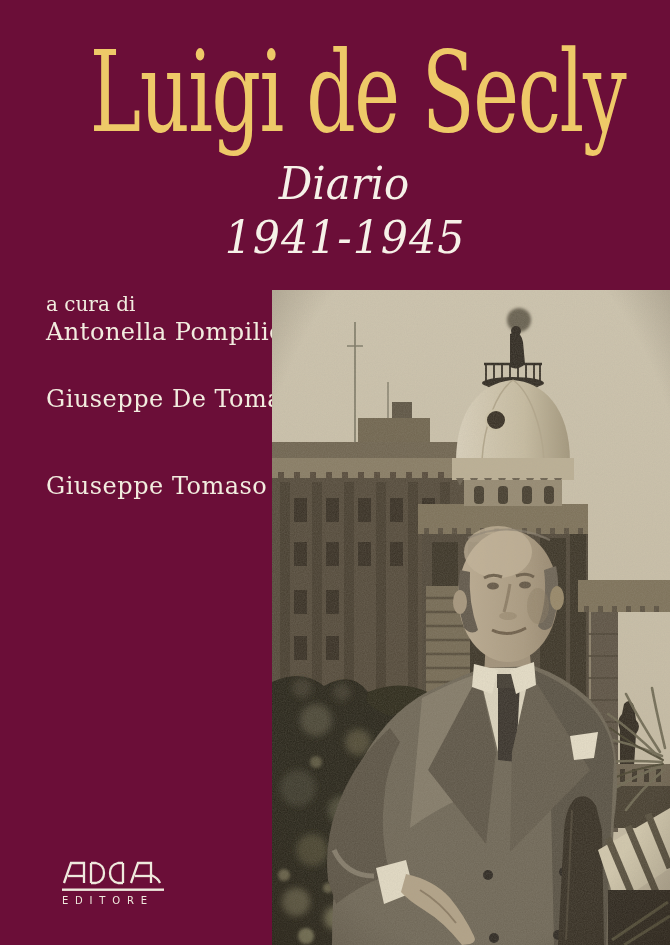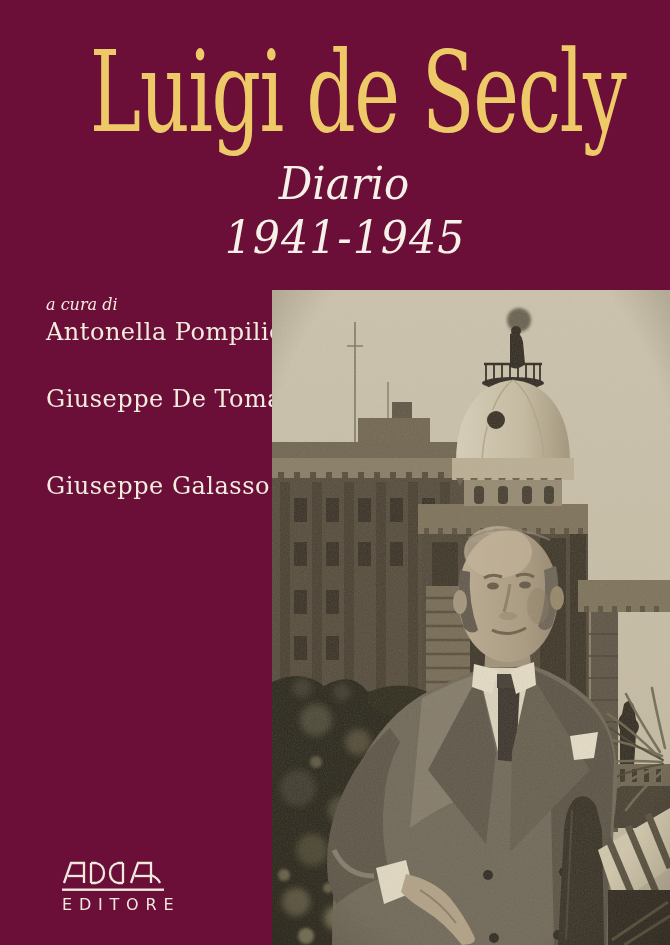--- a/index.html
+++ b/index.html
@@ -27,35 +27,35 @@
     transform: translateX(9px) scaleX(0.93); transform-origin: 335px 0;
   }
   .years {
     position: absolute; top: 215px; left: 0; width: 670px;
     text-align: center; font-style: italic;
     font-size: 45px; line-height: 1; color: #f6f1e8;
     letter-spacing: 1px;
     transform: translateX(10px) scaleX(0.95); transform-origin: 335px 0;
   }
   .credit { position: absolute; left: 46px; color: #f2ecdf; }
-  .credit .role { font-style: italic; font-size: 16px; line-height: 25px; }
+  .credit .role { font-size: 20px; line-height: 25px; }
   .credit .name { font-size: 24px; line-height: 30px; letter-spacing: 0.5px; }
   .credit-1 { top: 292px; }
   .credit-2 { top: 384px; }
   .credit-3 { top: 471px; }
   .photo {
     position: absolute; left: 272px; top: 290px; margin: 0;
     width: 398px; height: 655px; background: #c9bfa8;
   }
   .photo svg { display: block; width: 398px; height: 655px; }
   .publisher { position: absolute; left: 62px; top: 861px; width: 104px; color: #efe9dd; }
   .adda-mark { display: block; width: 102px; height: 31px; }
   .editore {
     font-family: "DejaVu Sans", "Liberation Sans", sans-serif;
-    font-size: 16px; letter-spacing: 6.8px; margin-top: 3px;
+    font-size: 10px; letter-spacing: 6.8px; margin-top: 3px;
     white-space: nowrap;
   }
   .sr-only {
     position: absolute; width: 1px; height: 1px; overflow: hidden;
     clip: rect(0 0 0 0); white-space: nowrap;
   }
 </style>
 </head>
 <body>
 
@@ -66,21 +66,21 @@
   <div class="years">1941-1945</div>
 
   <div class="credit credit-1">
     <div class="role">a cura di</div>
     <div class="name">Antonella Pompilio</div>
   </div>
   <div class="credit credit-2">
     <div class="name">Giuseppe De Tomaso</div>
   </div>
   <div class="credit credit-3">
-    <div class="name">Giuseppe Galasso</div>
+    <div class="name">Giuseppe Tomaso</div>
   </div>
 
   <figure class="photo">
     <svg viewBox="0 0 398 655" xmlns="http://www.w3.org/2000/svg">
       <defs>
         <linearGradient id="sky" x1="0" y1="0" x2="0" y2="1">
           <stop offset="0" stop-color="#cfc6b0"></stop>
           <stop offset="0.6" stop-color="#c9bfa8"></stop>
           <stop offset="1" stop-color="#c2b79e"></stop>
         </linearGradient>

